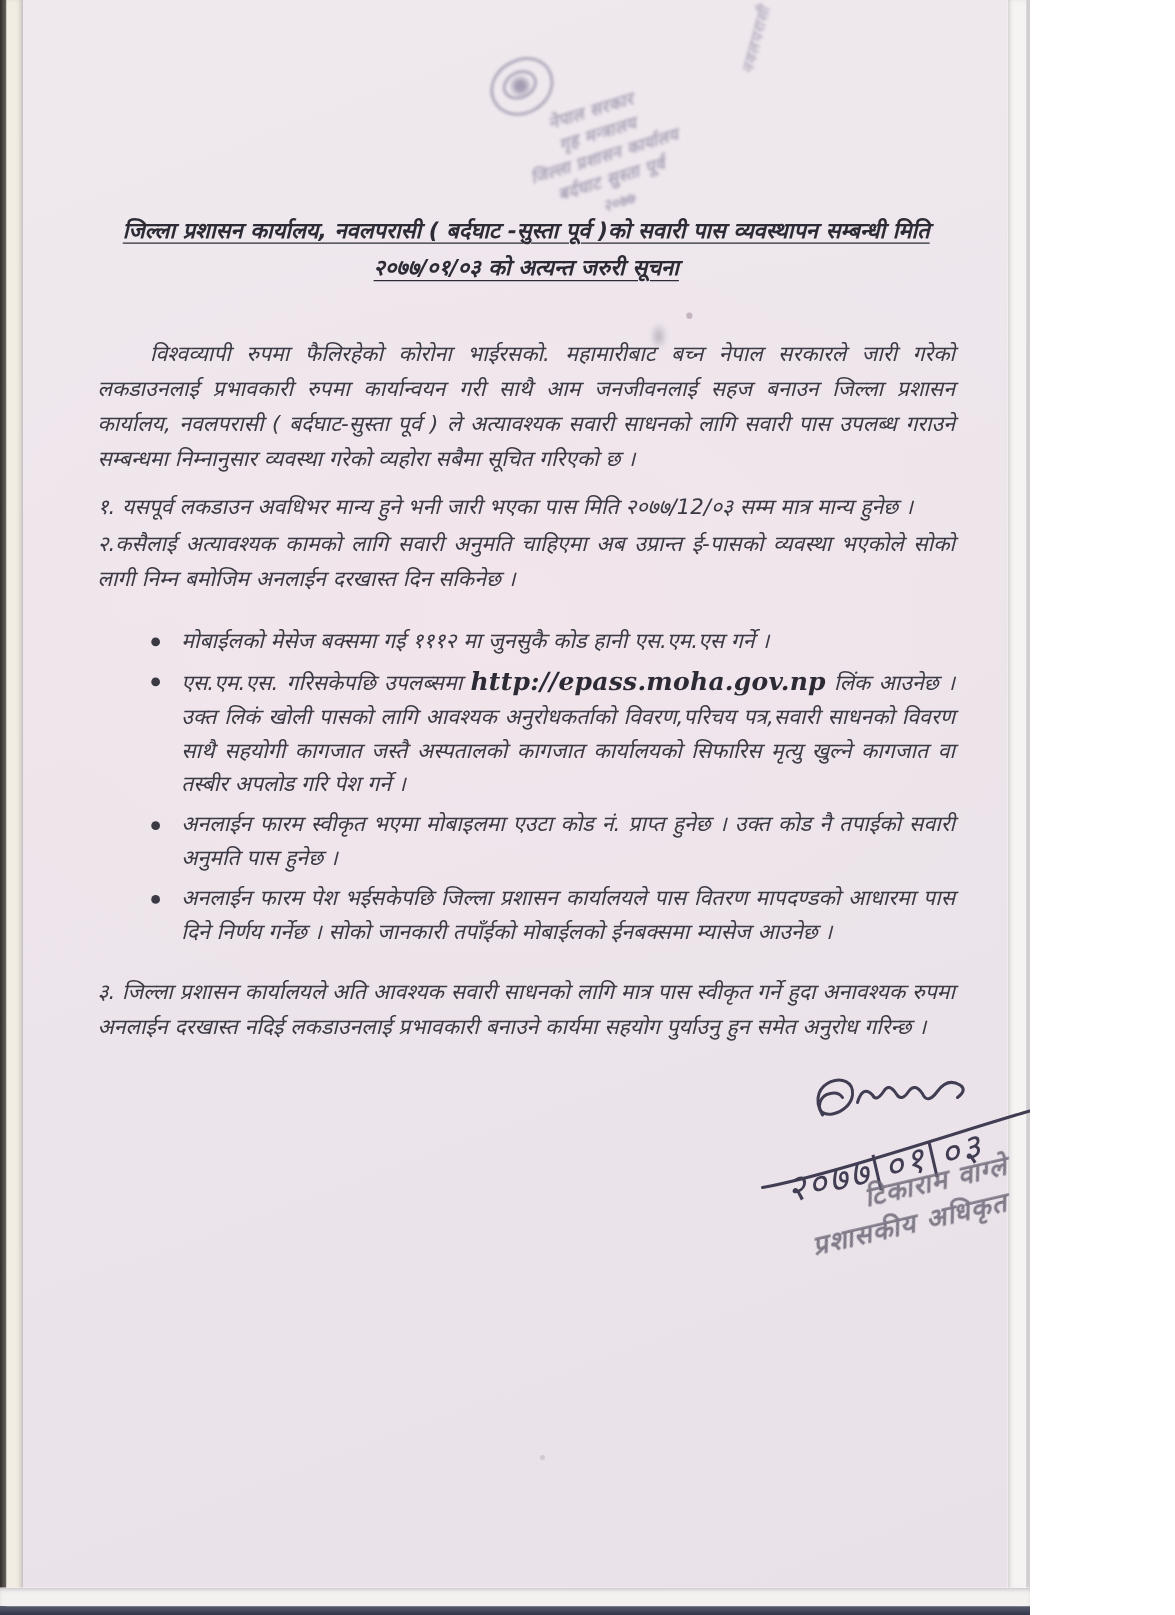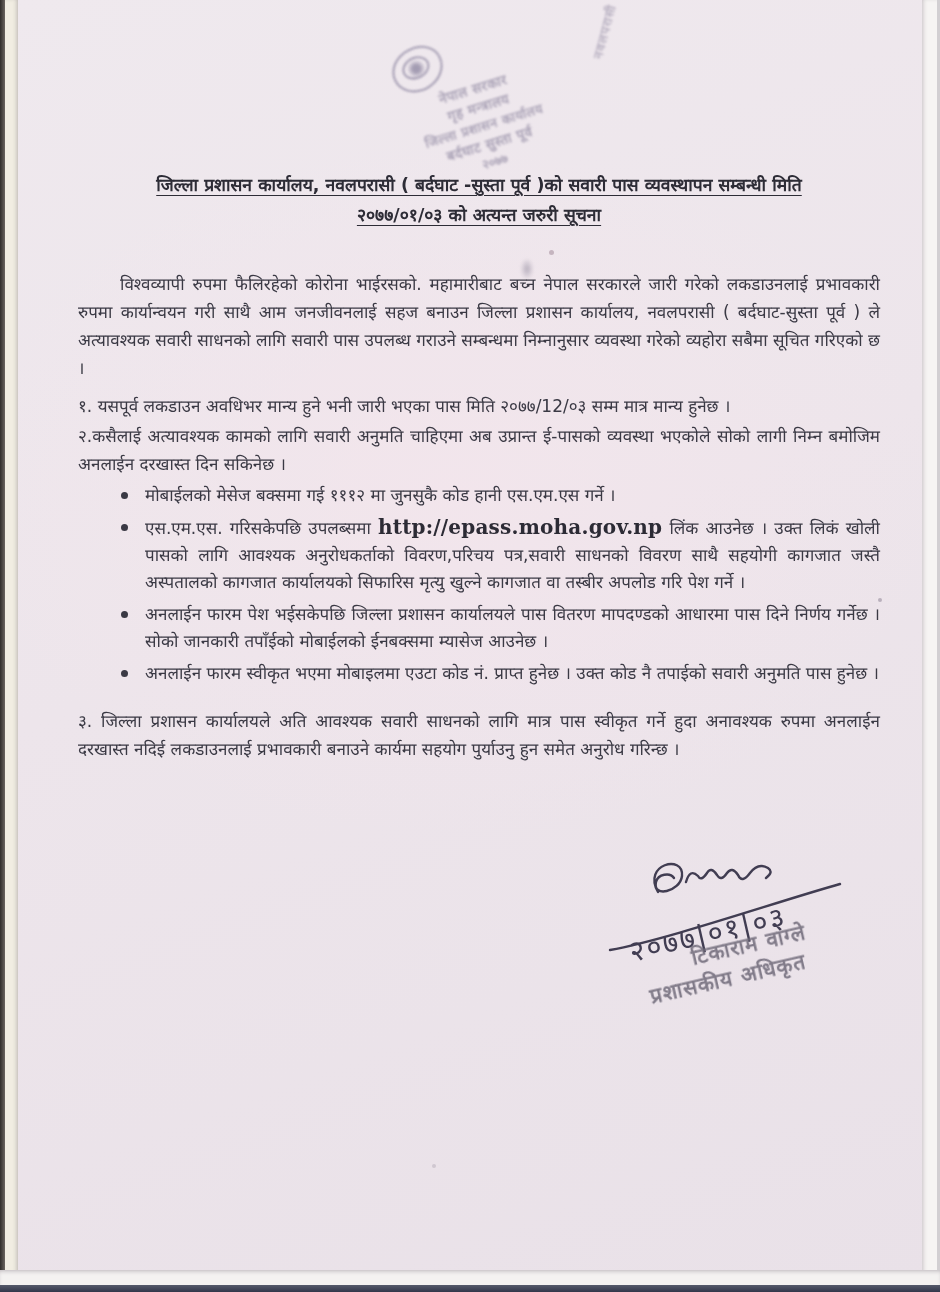--- a/index.html
+++ b/index.html
@@ -1,23 +1,24 @@
 <!DOCTYPE html>
 <html><head>
 <meta charset="utf-8">
 <style>
   * { margin:0; padding:0; box-sizing:border-box; }
   html,body { width:940px; height:1292px; }
   body { font-family:"DejaVu Sans", sans-serif; }
 
   .page {
-    position:relative; width:940px; height:1292px; overflow:hidden;
+    position:relative; width:824px; height:1292px; overflow:hidden;
     background:
       radial-gradient(ellipse 700px 500px at 48% 38%, rgba(243,229,236,.85), rgba(243,229,236,0) 70%),
       linear-gradient(160deg, #efe9ee 0%, #ede5eb 45%, #e9e1e8 100%);
+    font-style: italic;
   }
 
   
   .edge { position:absolute; }
   .edge-left-dark   { left:0; top:0; bottom:0; width:5px;
       background:linear-gradient(to right,#2f2c2a,#6b6560); }
   .edge-left-cream  { left:5px; top:0; bottom:0; width:13px; background:#f1ede2;
       box-shadow:inset -3px 0 4px -2px rgba(120,110,120,.45); }
   .edge-right-white { right:3px; top:0; bottom:0; width:15px; background:#f6f4f3;
       box-shadow:inset 3px 0 4px -2px rgba(150,140,150,.5); }
@@ -76,21 +77,21 @@
   .doc-title .tline {
     text-decoration:underline; text-underline-offset:4px;
     text-decoration-thickness:1.4px;
   }
   .para { text-align:justify; line-height:28px; }
   .intro  { margin-top:40px; text-indent:42px; }
   .point1 { margin-top:10px; }
   .point2 { margin-top:2px; }
   .point3 { margin-top:20px; }
 
-  ul.bullets { margin-top:4px; margin-left:40px; list-style:none; }
+  ul.bullets { margin-top:22px; margin-left:40px; list-style:none; }
   ul.bullets li {
     position:relative; padding-left:27px; text-align:justify;
     line-height:27px; margin-bottom:5px;
   }
   ul.bullets li .dot {
     position:absolute; left:3px; top:10px; width:7px; height:7px;
     background:#3a3944; border-radius:50%;
   }
   .url {
     font-family:"DejaVu Serif", serif; font-weight:bold;
@@ -153,25 +154,25 @@
       <li>
         <span class="dot"></span>
         <span>मोबाईलको मेसेज बक्समा गई १११२  मा जुनसुकै कोड हानी एस.एम.एस गर्ने ।</span>
       </li>
       <li>
         <span class="dot"></span>
         <span>एस.एम.एस. गरिसकेपछि उपलब्समा </span><span class="url">http://epass.moha.gov.np</span><span> लिंक आउनेछ । उक्त लिकं खोली पासको लागि आवश्यक अनुरोधकर्ताको विवरण,परिचय पत्र,सवारी साधनको विवरण साथै सहयोगी कागजात जस्तै अस्पतालको कागजात कार्यालयको सिफारिस मृत्यु खुल्ने कागजात वा तस्बीर अपलोड गरि पेश गर्ने ।</span>
       </li>
       <li>
         <span class="dot"></span>
-        <span>अनलाईन फारम पेश भईसकेपछि जिल्ला प्रशासन कार्यालयले पास वितरण मापदण्डको आधारमा पास दिने निर्णय गर्नेछ । सोको जानकारी तपाँईको मोबाईलको ईनबक्समा म्यासेज आउनेछ ।</span>
+        <span>अनलाईन फारम स्वीकृत भएमा मोबाइलमा एउटा कोड नं. प्राप्त हुनेछ । उक्त कोड नै तपाईको सवारी अनुमति पास हुनेछ ।</span>
       </li>
       <li>
         <span class="dot"></span>
-        <span>अनलाईन फारम स्वीकृत भएमा मोबाइलमा एउटा कोड नं. प्राप्त हुनेछ । उक्त कोड नै तपाईको सवारी अनुमति पास हुनेछ ।</span>
+        <span>अनलाईन फारम पेश भईसकेपछि जिल्ला प्रशासन कार्यालयले पास वितरण मापदण्डको आधारमा पास दिने निर्णय गर्नेछ । सोको जानकारी तपाँईको मोबाईलको ईनबक्समा म्यासेज आउनेछ ।</span>
       </li>
     </ul>
 
     <p class="para point3">३. जिल्ला प्रशासन कार्यालयले अति आवश्यक सवारी साधनको लागि मात्र पास स्वीकृत गर्ने हुदा अनावश्यक रुपमा अनलाईन दरखास्त नदिई लकडाउनलाई प्रभावकारी बनाउने कार्यमा सहयोग पुर्याउनु हुन समेत अनुरोध गरिन्छ ।</p>
   </div>
 
   <svg class="sig-svg" width="320" height="150" viewBox="0 0 320 150">
     <g stroke="#413d52" stroke-width="2.4" fill="none" stroke-linecap="round">
       <path d="M62,46 C46,18 88,8 86,30 C84,46 56,52 60,36 C62,28 74,26 78,32"></path>
       <path d="M90,36 Q94,22 102,30 Q105,36 111,27 Q115,20 121,29 Q125,36 131,27 Q136,20 142,29 Q146,38 154,27 Q162,16 172,22 Q178,26 170,32"></path>

